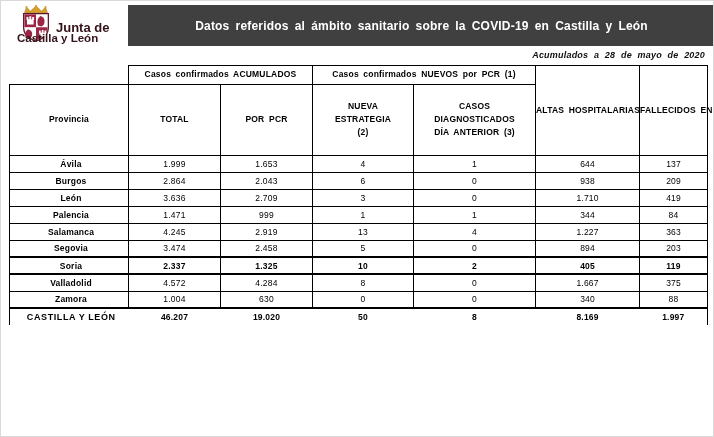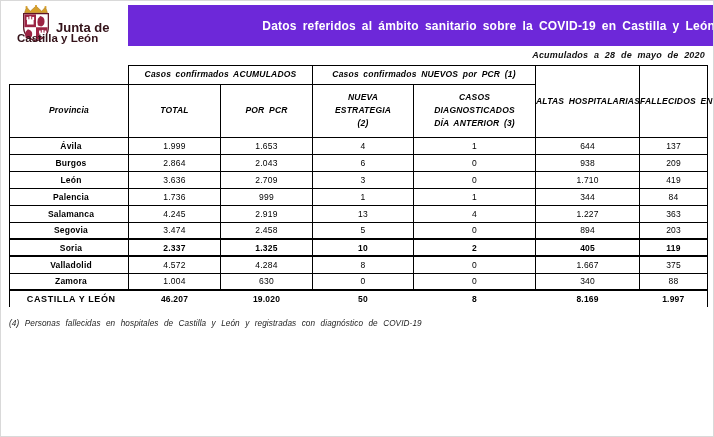--- a/index.html
+++ b/index.html
@@ -10,43 +10,43 @@
   }
 
   
   .logo { position:absolute; left:14px; top:2px; width:115px; height:46px; }
   .logo svg { position:absolute; left:2px; top:2px; }
   .logo-line1 { position:absolute; left:41px; top:17px; font-size:13px; font-weight:bold; color:#331219; white-space:nowrap; }
   .logo-line2 { position:absolute; left:2px;  top:29px; font-size:11.5px; font-weight:bold; color:#331219; white-space:nowrap; }
 
   .banner {
     position:absolute; left:127px; top:4px; width:587px; height:41px;
-    background:#6d28d9; color:#ffffff; display:flex; align-items:center; justify-content:flex-end;
+    background:#404040; color:#ffffff; display:flex; align-items:center; justify-content:center;
     font-size:12px; font-weight:bold; word-spacing:2.5px; letter-spacing:0.2px;
   }
 
   .dateline {
     position:absolute; right:8px; top:49px; font-size:9px; font-weight:bold; font-style:italic;
     color:#111; word-spacing:3px; letter-spacing:0.2px;
   }
 
   
   table.tbl {
     position:absolute; left:8px; top:64px; width:698px;
     border-collapse:collapse; table-layout:fixed; color:#000;
   }
   .tbl th, .tbl td { font-size:8.5px; text-align:center; vertical-align:middle; letter-spacing:0.2px; }
-  .tbl th { border:1.5px solid #000; font-weight:bold; word-spacing:2px; line-height:1.55;font-style:italic; }
+  .tbl th { border:1.5px solid #000; font-weight:bold; word-spacing:2px; line-height:1.55; }
   .tbl td { border:1px solid #000; height:17px; }
   .tbl td:first-child { border-left:1.5px solid #000; }
   .tbl td:last-child  { border-right:1.5px solid #000;text-align:center; }
   .row-group th { height:19px; white-space:nowrap; }
   .row-sub th   { height:50px; }
   th.blank { border-top:none; border-left:none; background:#fff; }
-  th.pad-diag { padding:6px 12px; }
+  th.pad-diag { padding:15px 12px; }
   th.pad-nueva { padding:0 20px; }
   td.prov { text-align:center; padding-left:4px; font-weight:bold; }
   tr.hl td { border-top-width:2px; border-bottom-width:2px; font-weight:bold; }
   tr.total td {
     border:none; border-top:2px solid #000; font-weight:bold; height:17px;
   }
   tr.total td.prov { white-space:nowrap; overflow:visible; letter-spacing:0.6px; font-size:9px; }
 
   
   .notes { position:absolute; left:8px; top:314px; width:700px; color:#1c1c1c; }
@@ -140,21 +140,21 @@
           <td class="prov">León</td>
           <td>3.636</td>
           <td>2.709</td>
           <td>3</td>
           <td>0</td>
           <td>1.710</td>
           <td>419</td>
         </tr>
         <tr>
           <td class="prov">Palencia</td>
-          <td>1.736</td>
+          <td>1.471</td>
           <td>999</td>
           <td>1</td>
           <td>1</td>
           <td>344</td>
           <td>84</td>
         </tr>
         <tr>
           <td class="prov">Salamanca</td>
           <td>4.245</td>
           <td>2.919</td>
@@ -205,16 +205,15 @@
           <td>19.020</td>
           <td>50</td>
           <td>8</td>
           <td>8.169</td>
           <td>1.997</td>
         </tr>
       </tbody>
   </table>
 
   <div class="notes">
-      <p>(4) Personas fallecidas en hospitales de Castilla y León y registradas con diagnóstico de COVID-19</p>
     </div>
 
 </div>
 
 </body></html>

